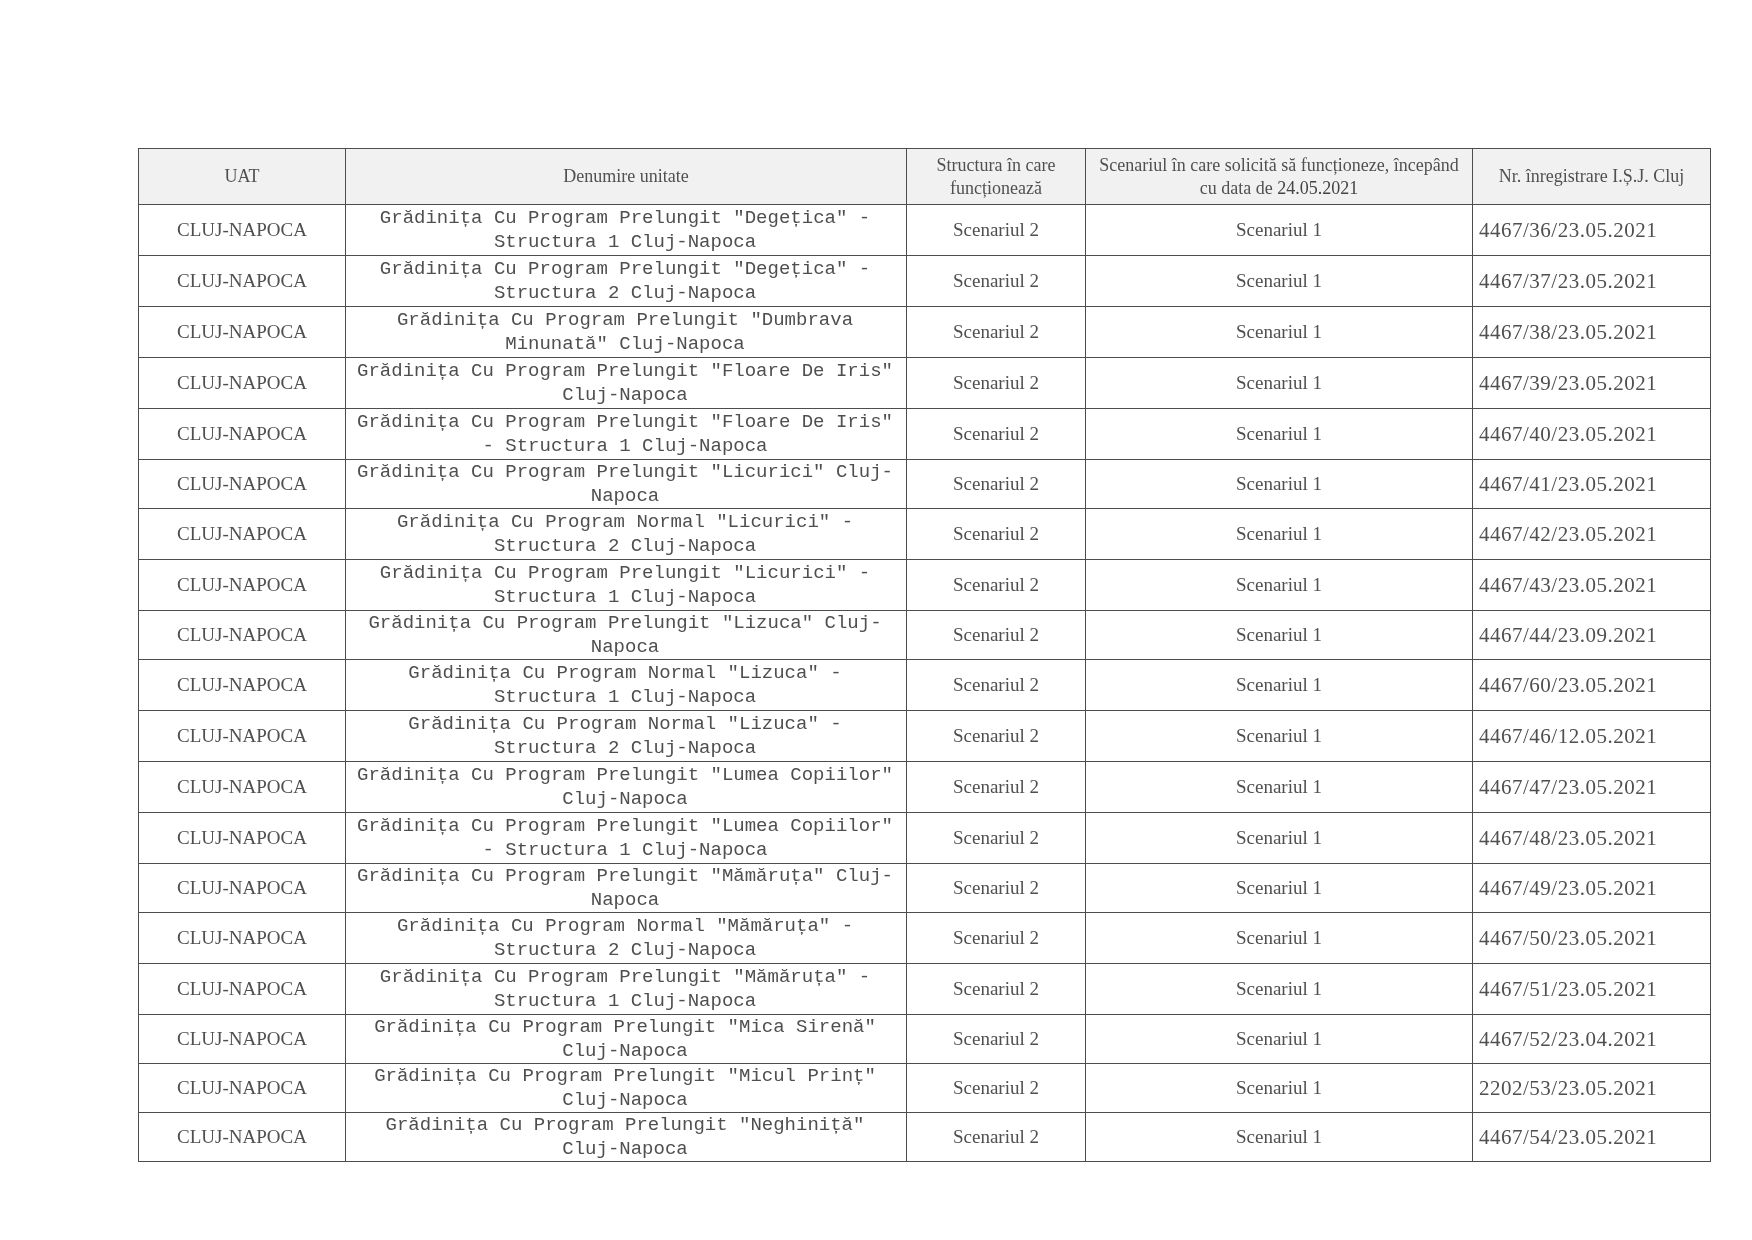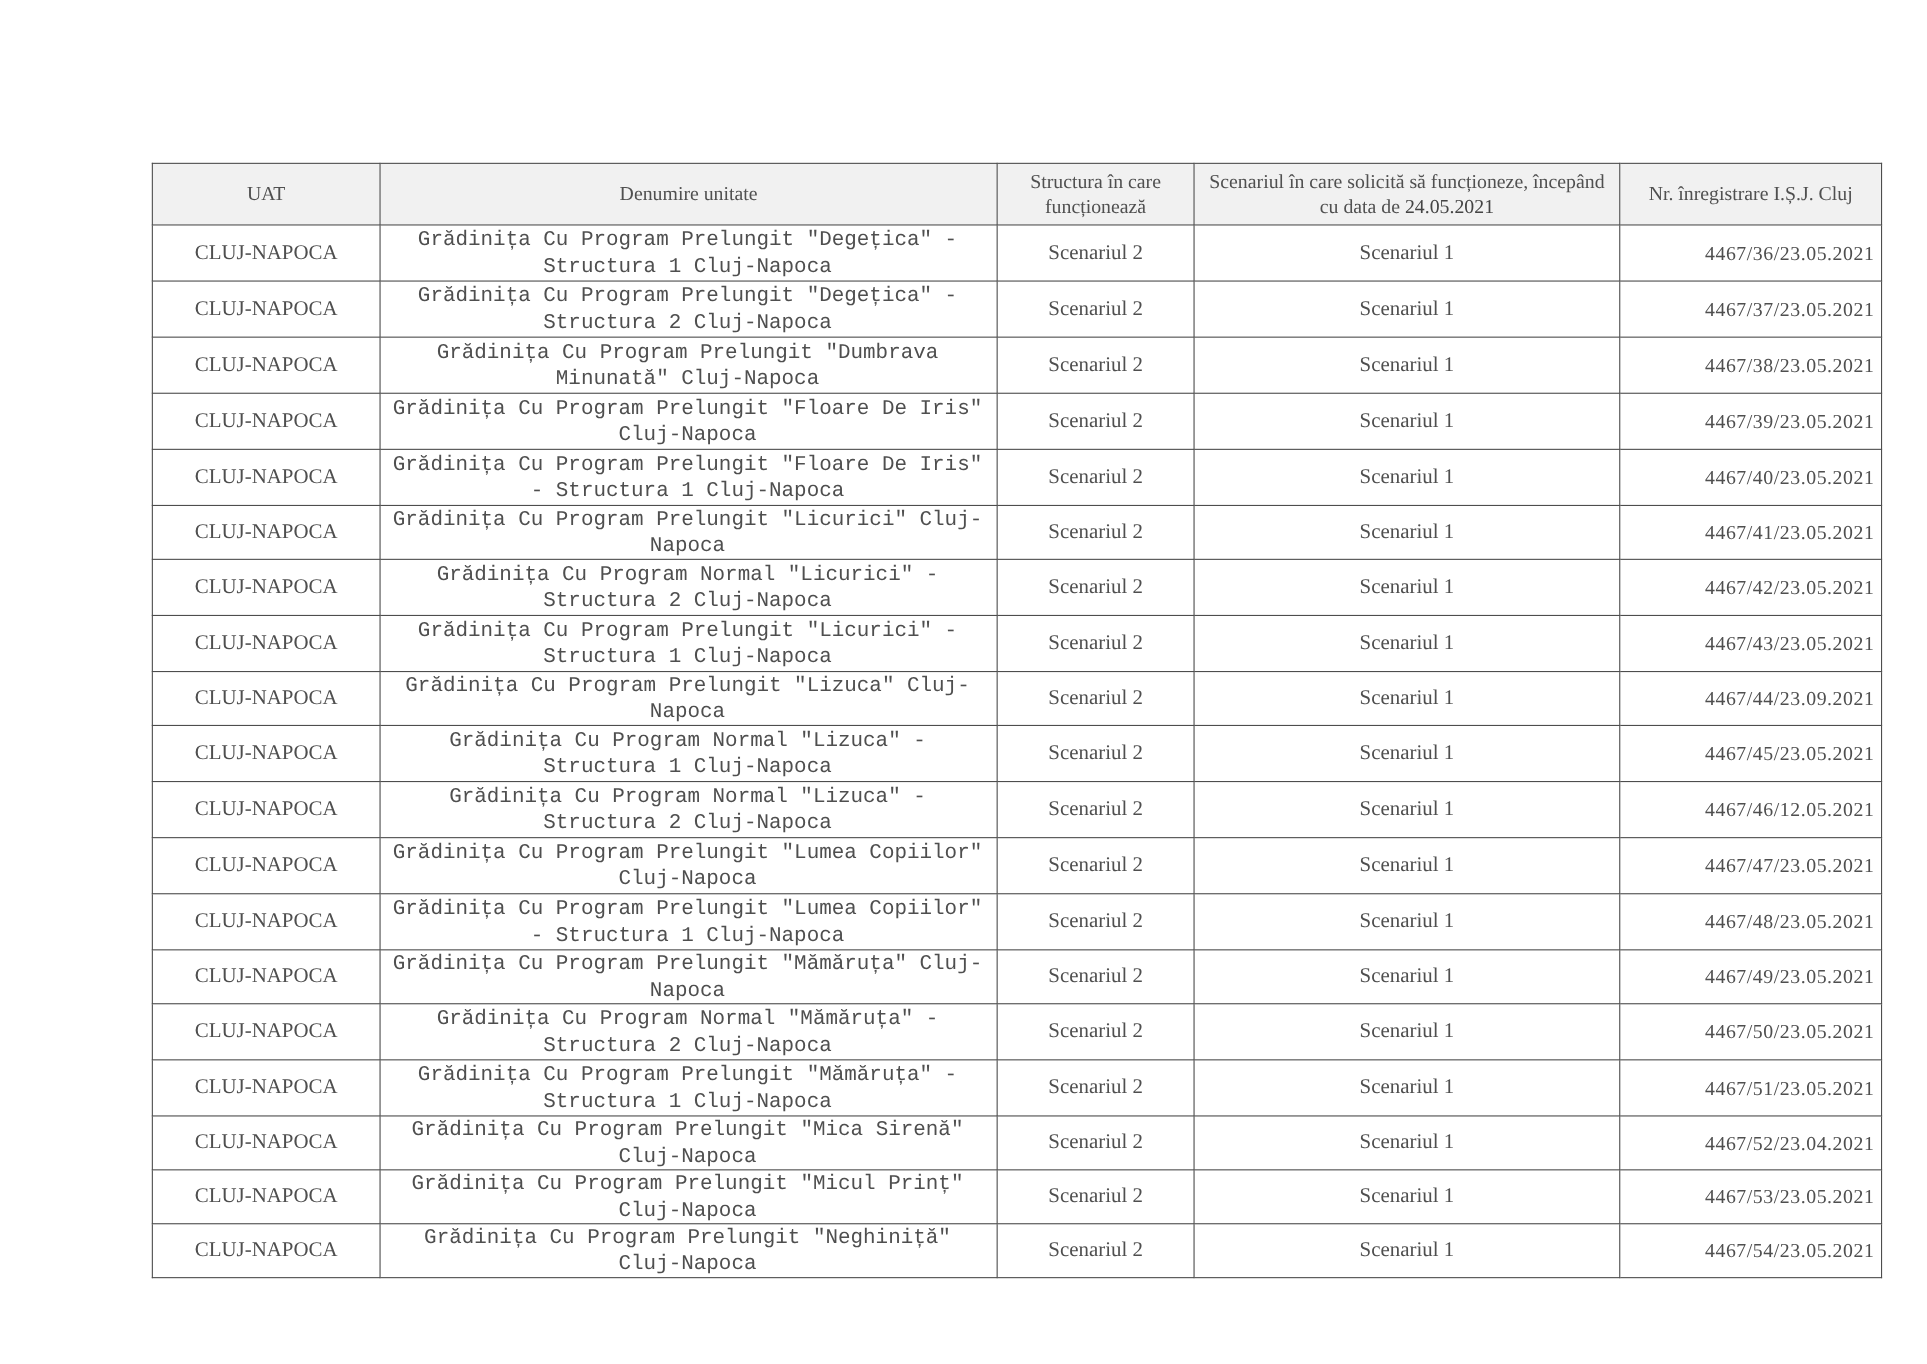--- a/index.html
+++ b/index.html
@@ -62,23 +62,23 @@
       font-family: "Liberation Serif", "DejaVu Serif", serif;
     }
     table.reg td.center { text-align: center; }
     table.reg td.name {
       text-align: center;
       padding-left: 6px;
       padding-right: 8px;
       font-family: Liberation Mono, monospace;
     }
     table.reg td.nr {
-      text-align: right;
+      text-align: left;
       letter-spacing: 0.5px;
-      font-size: 18px;
+      font-size: 21px;
     }
     tr.h2 td { height: 50px; }
     tr.h1 td { height: 41px; }
   </style>
 </head>
 <body>
 
 <div class="page">
   <table class="reg">
     <colgroup>
@@ -168,21 +168,21 @@
     <td class="center">Scenariul 2</td>
     <td class="center">Scenariul 1</td>
     <td class="nr">4467/44/23.09.2021</td>
   </tr>
 
   <tr class="h2">
     <td class="center">CLUJ-NAPOCA</td>
     <td class="name">Grădinița Cu Program Normal "Lizuca" - Structura 1 Cluj-Napoca</td>
     <td class="center">Scenariul 2</td>
     <td class="center">Scenariul 1</td>
-    <td class="nr">4467/45/23.05.2021</td>
+    <td class="nr">4467/60/23.05.2021</td>
   </tr>
 
   <tr class="h2">
     <td class="center">CLUJ-NAPOCA</td>
     <td class="name">Grădinița Cu Program Normal "Lizuca" - Structura 2 Cluj-Napoca</td>
     <td class="center">Scenariul 2</td>
     <td class="center">Scenariul 1</td>
     <td class="nr">4467/46/12.05.2021</td>
   </tr>
 
@@ -232,21 +232,21 @@
     <td class="center">Scenariul 2</td>
     <td class="center">Scenariul 1</td>
     <td class="nr">4467/52/23.04.2021</td>
   </tr>
 
   <tr class="h1">
     <td class="center">CLUJ-NAPOCA</td>
     <td class="name">Grădinița Cu Program Prelungit "Micul Prinț" Cluj-Napoca</td>
     <td class="center">Scenariul 2</td>
     <td class="center">Scenariul 1</td>
-    <td class="nr">4467/53/23.05.2021</td>
+    <td class="nr">2202/53/23.05.2021</td>
   </tr>
 
   <tr class="h1">
     <td class="center">CLUJ-NAPOCA</td>
     <td class="name">Grădinița Cu Program Prelungit "Neghiniță" Cluj-Napoca</td>
     <td class="center">Scenariul 2</td>
     <td class="center">Scenariul 1</td>
     <td class="nr">4467/54/23.05.2021</td>
   </tr>
 </tbody>

